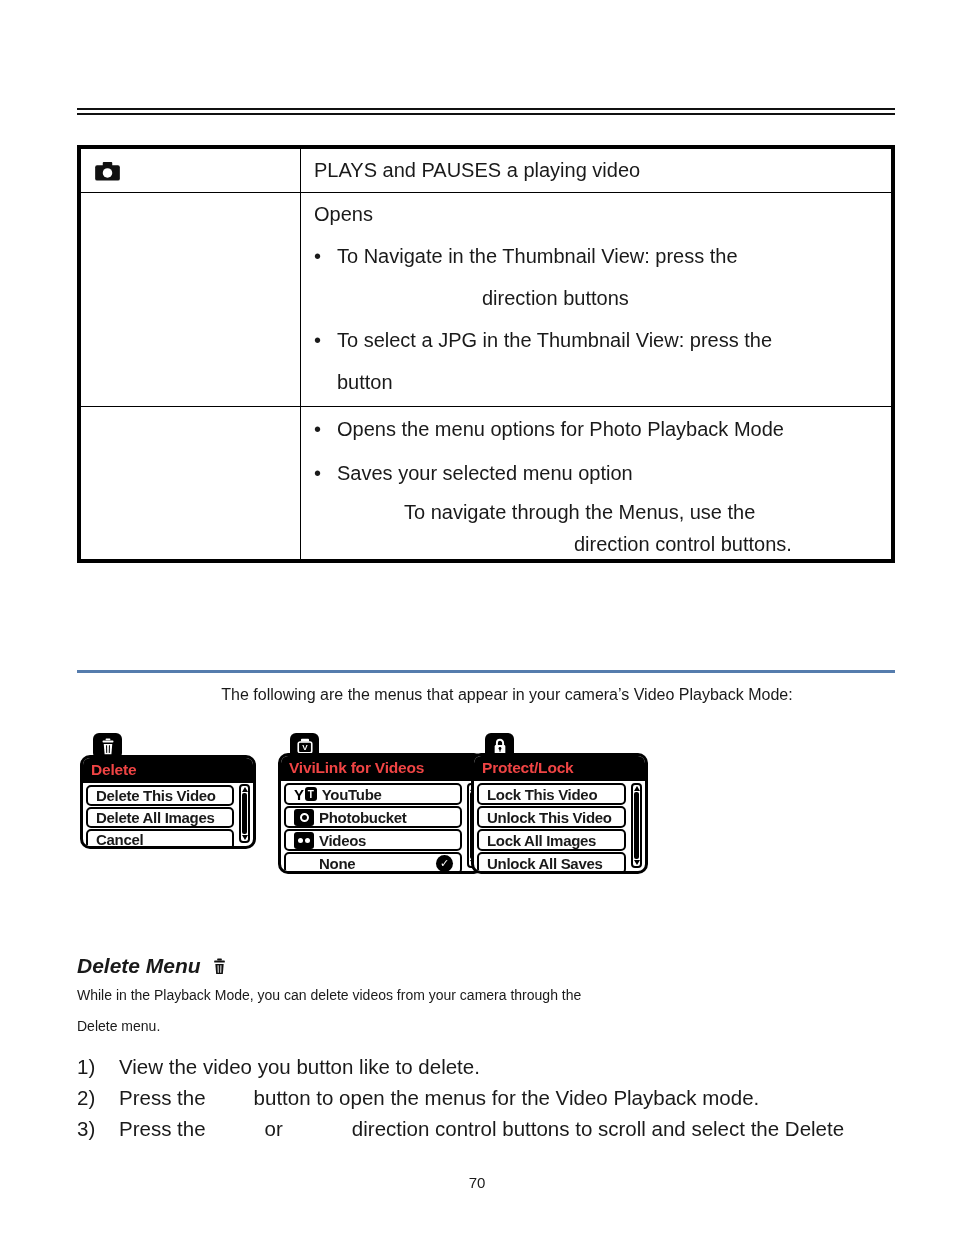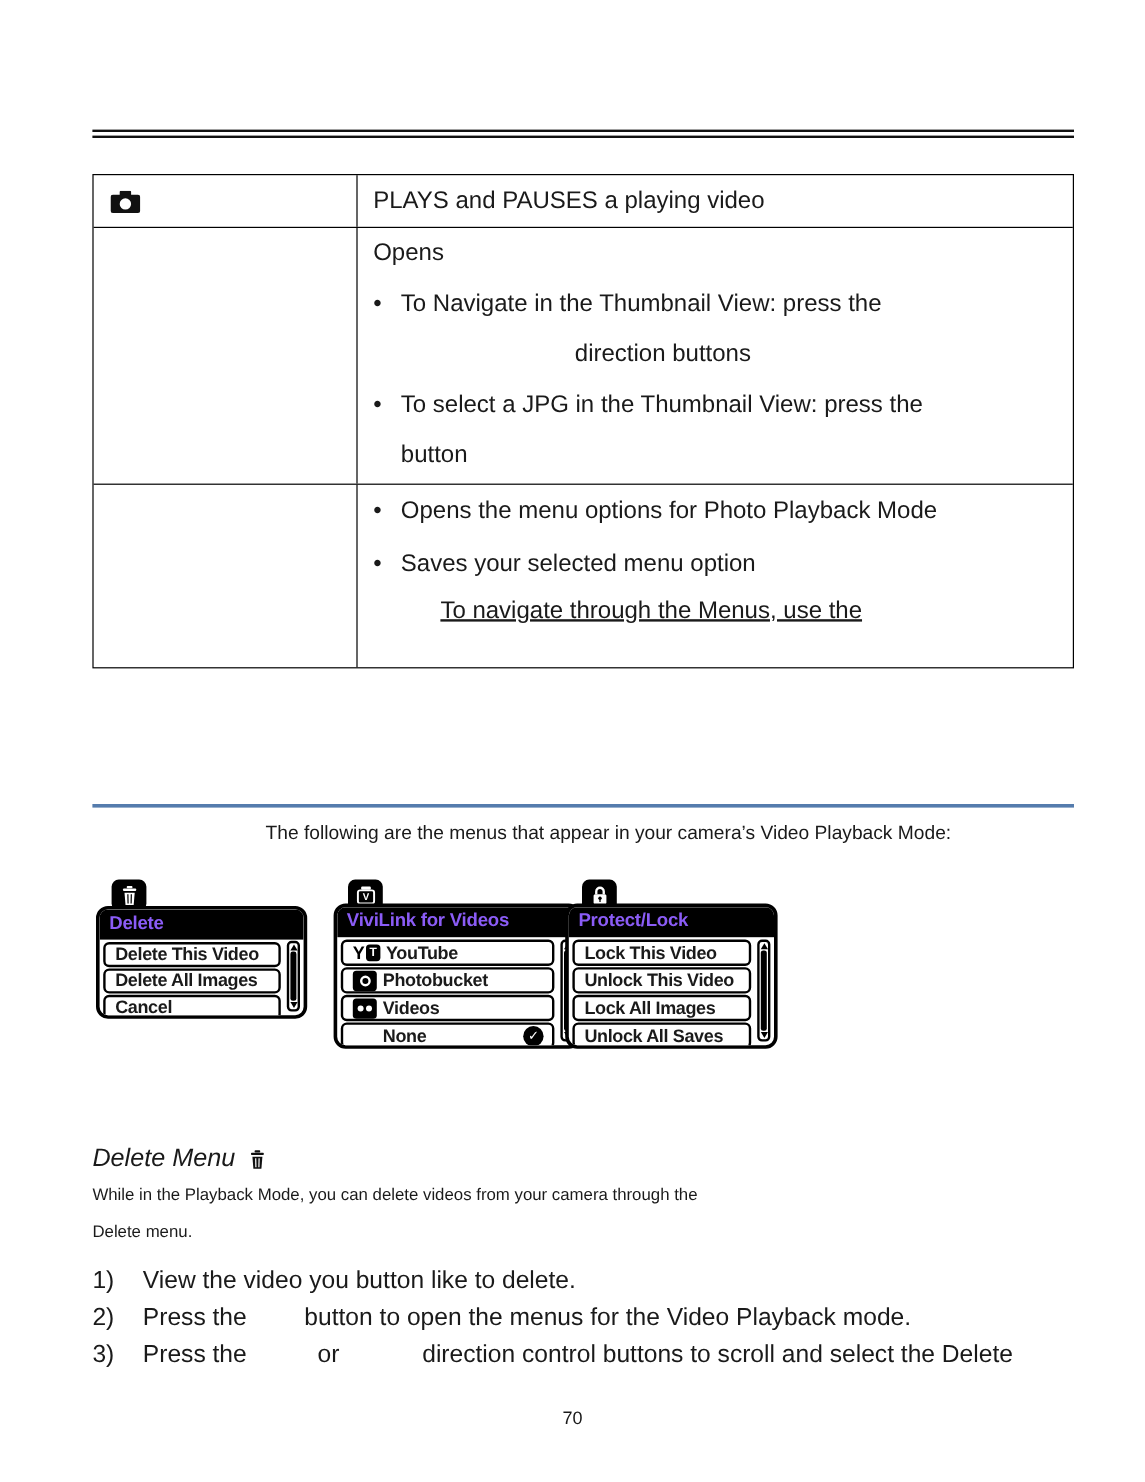--- a/index.html
+++ b/index.html
@@ -7,52 +7,52 @@
   .page {
     position:relative; width:954px; height:1235px; background:#fff;
     font-family:"Liberation Sans", sans-serif; color:#1a1a1a; overflow:hidden;
   }
 
   
   .top-rule { position:absolute; left:77px; top:108px; width:818px; height:7px;
     border-top:2px solid #111; border-bottom:2px solid #111; }
 
   
-  .tbl { position:absolute; left:77px; top:145px; width:818px; border:1px solid #000000; }
+  .tbl { position:absolute; left:77px; top:145px; width:818px; border:4px solid #000000; }
   .tbl-row { display:flex; border-bottom:1px solid #000; }
   .tbl-row:last-child { border-bottom:none; }
   .tbl-c1 { width:220px; border-right:1px solid #000; flex:none; padding:13px 0 0 14px; }
   .tbl-c2 { flex:1; padding-left:13px; font-size:20px; }
   .r1 { height:44px; }
   .r1 .tbl-c2 { display:flex; align-items:center; }
   .r2 { height:214px; }
   .r3 { height:152px; }
   .tline { display:flex; align-items:center; height:42px; }
   .r3 .tline { height:44px; }
   .bullet-line::before { content:"•"; width:23px; flex:none; }
-  .note1 { height:34px !important; margin-left:56px;text-decoration:underline; }
+  .note1 { height:34px !important; margin-left:90px; }
   .note2 { height:31px !important; margin-left:260px; }
   .indent-cont1 { margin-left:168px; }
   .indent-cont2 { margin-left:23px; }
 
   
   .cam-svg { display:block; }
 
   
   .blue-rule { position:absolute; left:77px; top:670px; width:818px; height:3px; }
 
   .intro { position:absolute; left:77px; top:686px; width:860px; font-size:16px; white-space:nowrap;text-align:center; }
 
   
   .menus { position:absolute; left:77px; top:733px; width:840px; height:150px; }
   .menu { position:absolute; }
   .menu-tab { position:absolute; top:0; width:29px; height:26px; background:#000; border-radius:6px;
     display:flex; align-items:center; justify-content:center; }
   .menu-box { position:absolute; background:#fff; border:3px solid #000; border-radius:10px; overflow:hidden; }
-  .menu-head { background:#000; color:#8b5cf6; font-weight:bold; font-size:15.5px; letter-spacing:-0.2px;
+  .menu-head { background:#000; color:#ef4444; font-weight:bold; font-size:15.5px; letter-spacing:-0.2px;
     padding:3px 0 4px 8px; white-space:nowrap; }
   .menu-items { position:relative; padding:1px 18px 1px 2px; }
   .menu-item { border:2px solid #000; border-radius:5px; margin:1px; padding:0 8px;
     display:flex; align-items:center; font-weight:bold; font-size:15px; letter-spacing:-0.3px;
     white-space:nowrap; background:#fff; }
   .mi-h21 { height:21px; }
   .mi-h23 { height:22px; }
   
   .mscroll { position:absolute; width:11px; display:flex; flex-direction:column; align-items:center;
     border:2px solid #000; border-radius:4px; padding:1px 0; background:#fff; }
@@ -73,21 +73,21 @@
   .icon-pb i { display:block; width:9px; height:9px; border:2px solid #fff; border-radius:50%; }
   .icon-fl { display:inline-flex; align-items:center; justify-content:center; gap:2px; width:20px; height:17px;
     background:#000; border-radius:3px; }
   .icon-fl i { display:block; width:5px; height:5px; background:#fff; border-radius:50%; }
   .none-pad { padding-left:25px; }
   .check-circle { position:absolute; right:7px; width:17px; height:17px; background:#000; border-radius:50%;
     color:#fff; display:flex; align-items:center; justify-content:center;
     font-family:"DejaVu Sans", sans-serif; font-size:11px; font-weight:bold; }
 
   
-  .sec-head { position:absolute; left:77px; top:954px; font-size:21px; font-weight:normal; font-style:italic;
+  .sec-head { position:absolute; left:77px; top:954px; font-size:21px; font-weight:bold; font-style:italic;
     display:flex; align-items:center; }
   .sec-head .h-ico { margin-left:11px; display:flex; }
   .para { position:absolute; left:77px; font-size:14px; white-space:nowrap; }
   .steps { position:absolute; left:77px; top:1051px; font-size:20.5px; }
   .step { display:flex; height:31px; align-items:center; white-space:nowrap; }
   .step .num { width:42px; flex:none; }
   .sp48 { display:inline-block; width:48px; }
   .sp59 { display:inline-block; width:59px; }
   .sp69 { display:inline-block; width:69px; }
 
@@ -134,20 +134,21 @@
     <div class="tbl-row r3">
       <div class="tbl-c1"></div>
       <div class="tbl-c2">
         <div class="tline bullet-line">
             <span>Opens the menu options for Photo Playback Mode</span>
           </div>
         <div class="tline bullet-line">
             <span>Saves your selected menu option</span>
           </div>
         <div class="tline note1">To navigate through the Menus, use the</div>
+        <div class="tline note2">direction control buttons.</div>
       </div>
     </div>
   </div>
 
   <div class="blue-rule" style="background:#557cad;"></div>
 
   <div class="intro">The following are the menus that appear in your camera’s Video Playback Mode:</div>
 
   <div class="menus">
 

